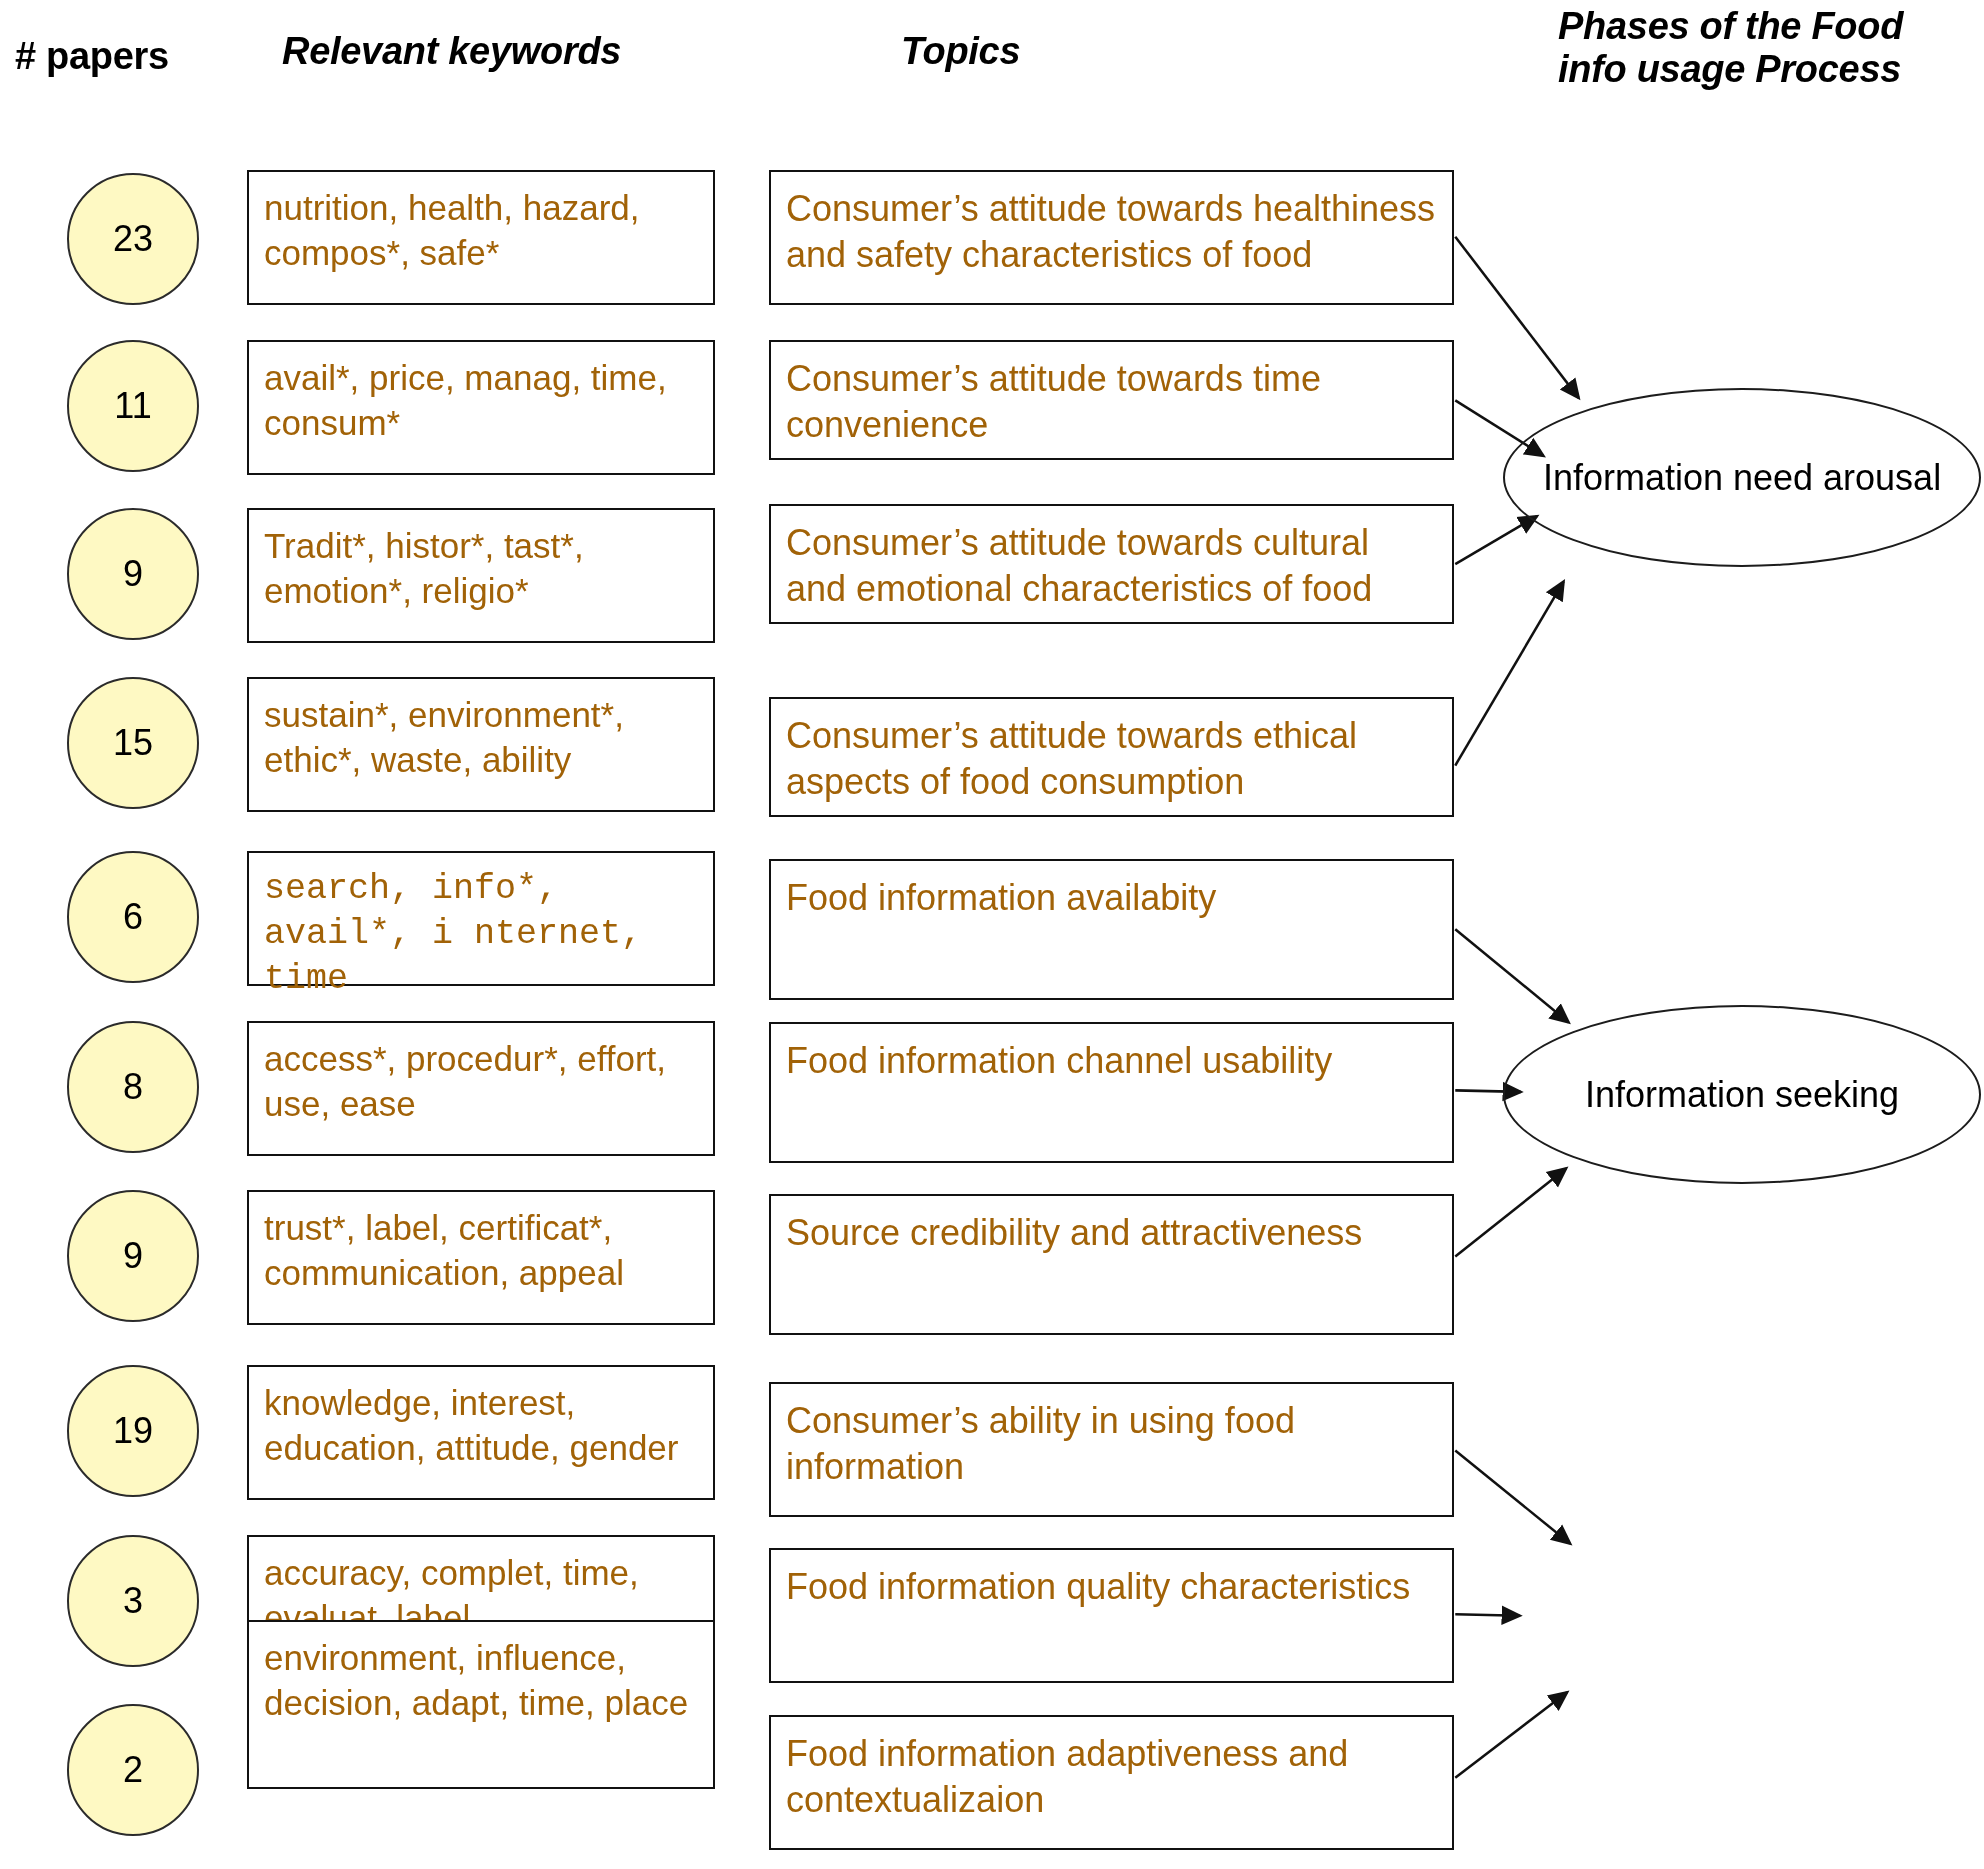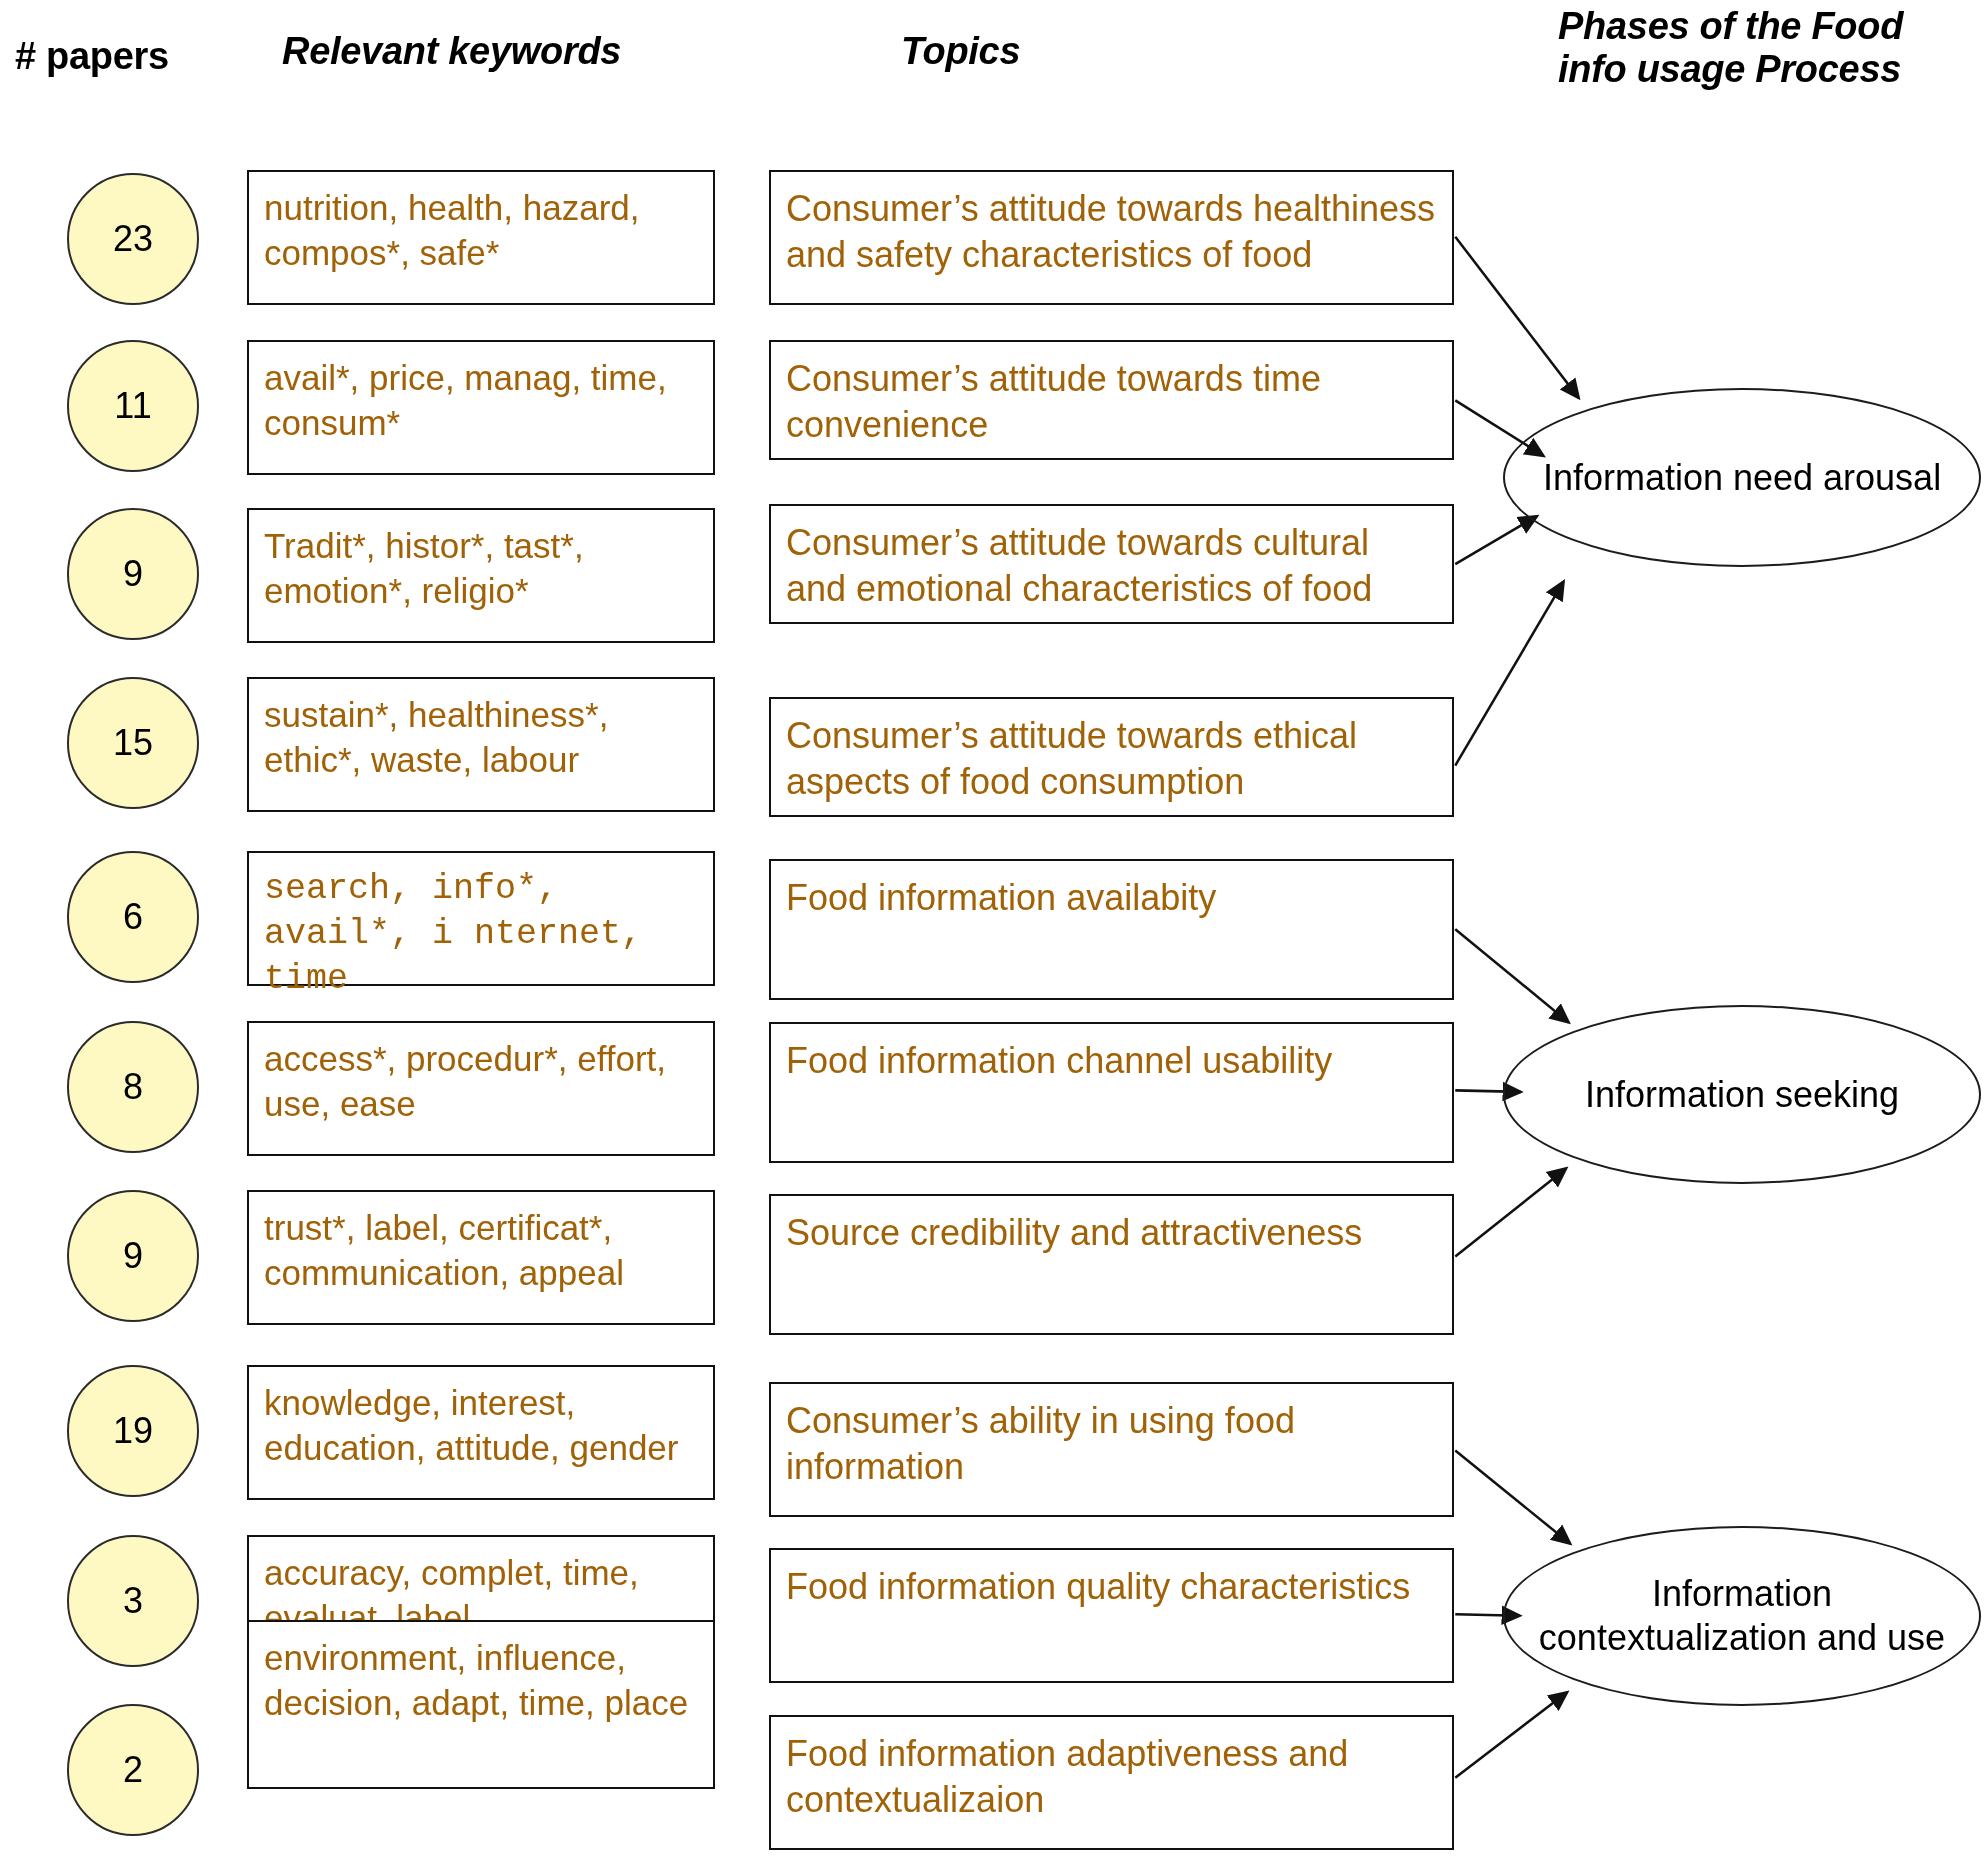--- a/index.html
+++ b/index.html
@@ -158,21 +158,21 @@
     <span class="txt">Tradit*, histor*, tast*, emotion*, religio*</span>
   </div>
   <div class="box topic-box" style="left:769px;top:504px;width:685px;height:120px;">
     <span class="txt">Consumer’s attitude towards cultural and emotional characteristics of food</span>
   </div>
 
   <div class="count-circle" style="left:67px;top:677px;">
     <span>15</span>
   </div>
   <div class="box kw-box" style="left:247px;top:677px;width:468px;height:135px;">
-    <span class="txt">sustain*, healthiness*, ethic*, waste, labour</span>
+    <span class="txt">sustain*, environment*, ethic*, waste, ability</span>
   </div>
   <div class="box topic-box" style="left:769px;top:697px;width:685px;height:120px;">
     <span class="txt">Consumer’s attitude towards ethical aspects of food consumption</span>
   </div>
 
   <div class="count-circle" style="left:67px;top:851px;">
     <span>6</span>
   </div>
   <div class="box kw-box" style="left:247px;top:851px;width:468px;height:135px;font-family:Liberation Mono, monospace;">
     <span class="txt">search, info*, avail*, i nternet, time</span>
@@ -230,19 +230,15 @@
   <div class="box topic-box" style="left:769px;top:1715px;width:685px;height:135px;">
     <span class="txt">Food information adaptiveness and contextualizaion</span>
   </div>
 
   <div class="phase-ellipse" style="left:1503px;top:388px;width:478px;height:179px;">
     <span class="etxt">Information need arousal</span>
   </div>
   <div class="phase-ellipse" style="left:1503px;top:1005px;width:478px;height:179px;">
     <span class="etxt">Information seeking</span>
   </div>
-  <div class="phase-ellipse" style="left:1503px;top:1526px;width:478px;height:180px;">
-    <span class="etxt">Information
-contextualization and use</span>
-  </div>
 
 </div>
 
 
 </body></html>

